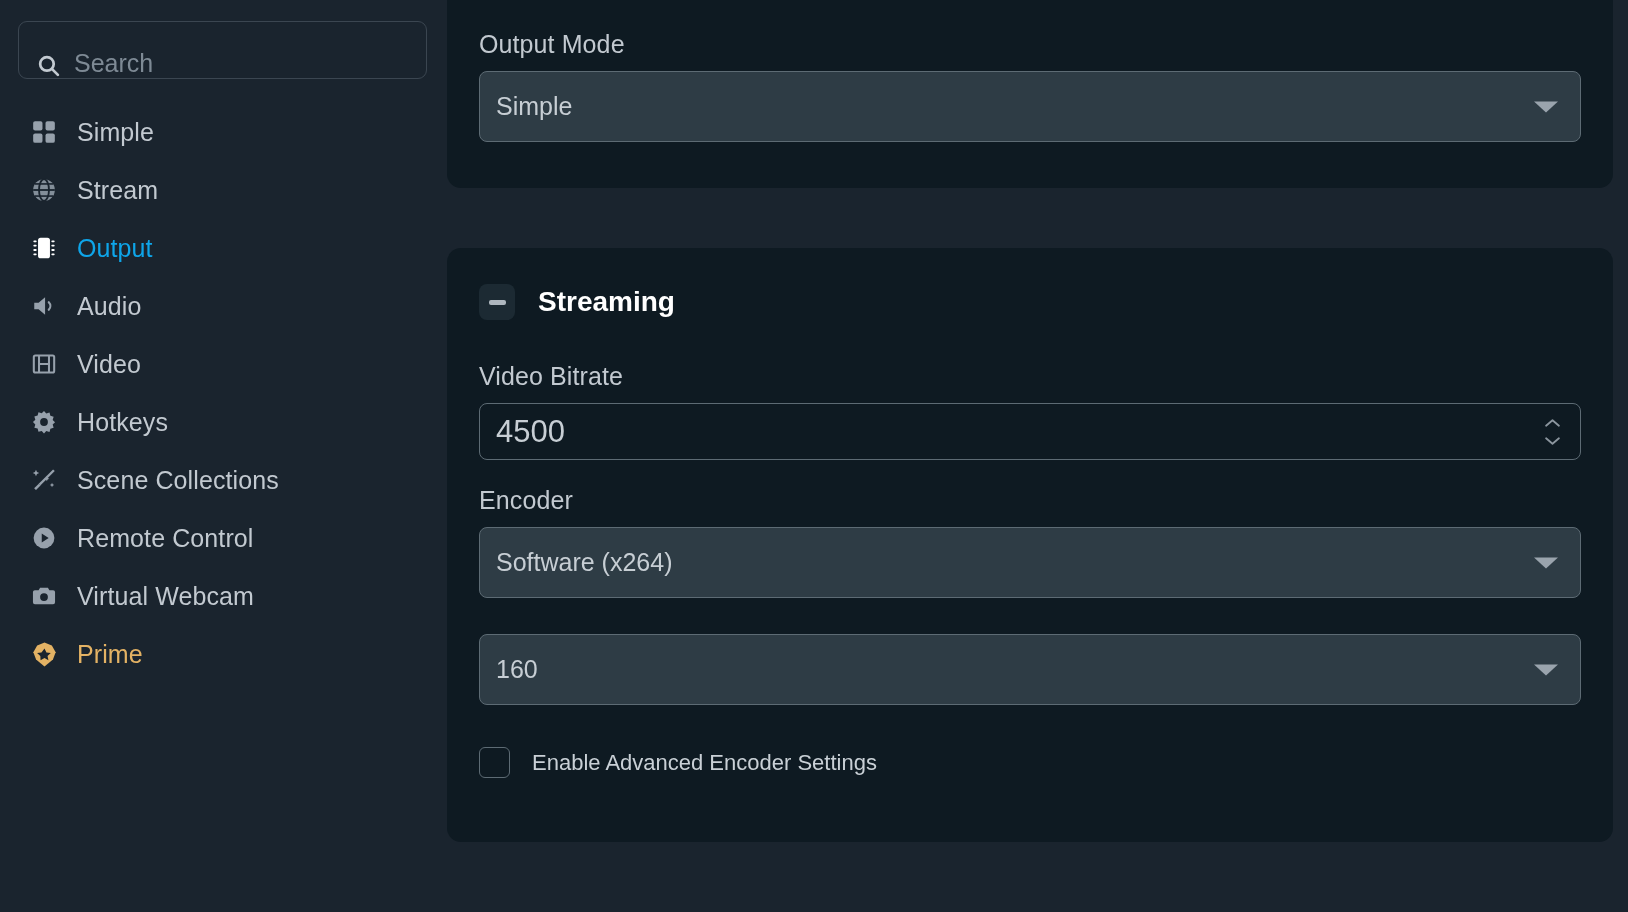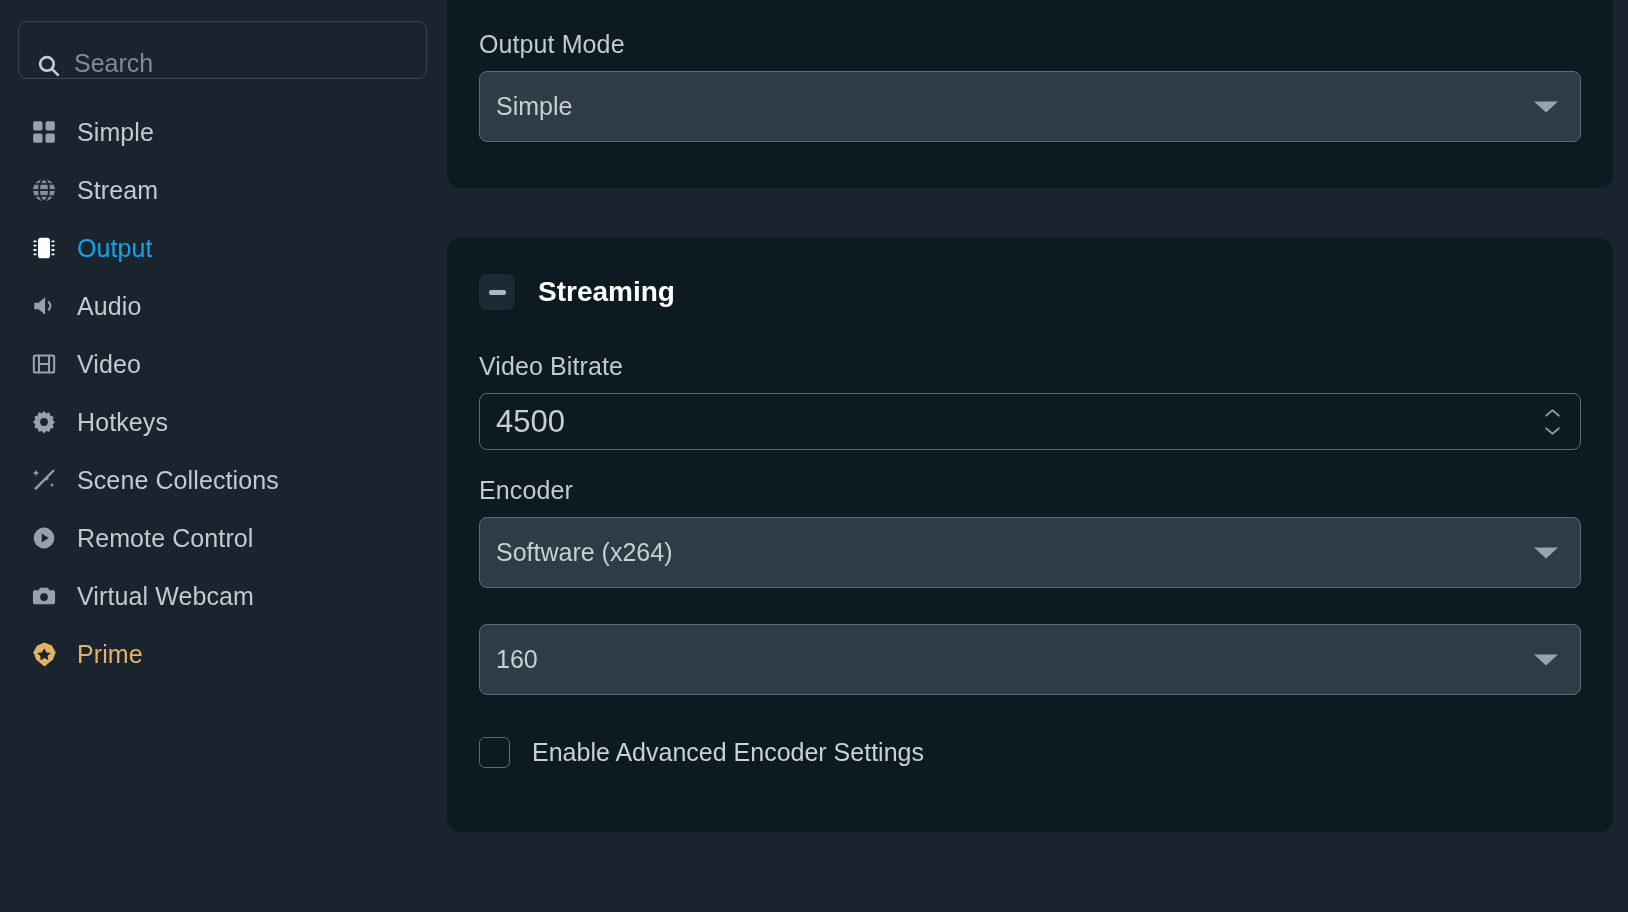--- a/index.html
+++ b/index.html
@@ -113,21 +113,21 @@
     border-radius: 14px;
     padding: 0 32px;
   }
 
   #panel-output-mode {
     top: -24px;
     height: 212px;
     padding-top: 54px;
   }
   #panel-streaming {
-    top: 238px;
+    top: 248px;
     height: 594px;
     padding-top: 36px;
   }
 
   .field-label {
     font-size: 25px;
     color: #c2c9d0;
     margin-bottom: 12px;
     letter-spacing: 0.1px;
   }
@@ -229,21 +229,21 @@
   .checkbox {
     width: 31px;
     height: 31px;
     border: 1px solid #5d6b74;
     border-radius: 6px;
     background: transparent;
     flex: 0 0 31px;
   }
   .checkrow-label {
     margin-left: 22px;
-    font-size: 25px;
+    font-size: 22px;
     color: #c9d0d6;
   }
 </style>
 </head>
 <body>
 
 <div id="app">
 
   <aside id="sidebar">
 

